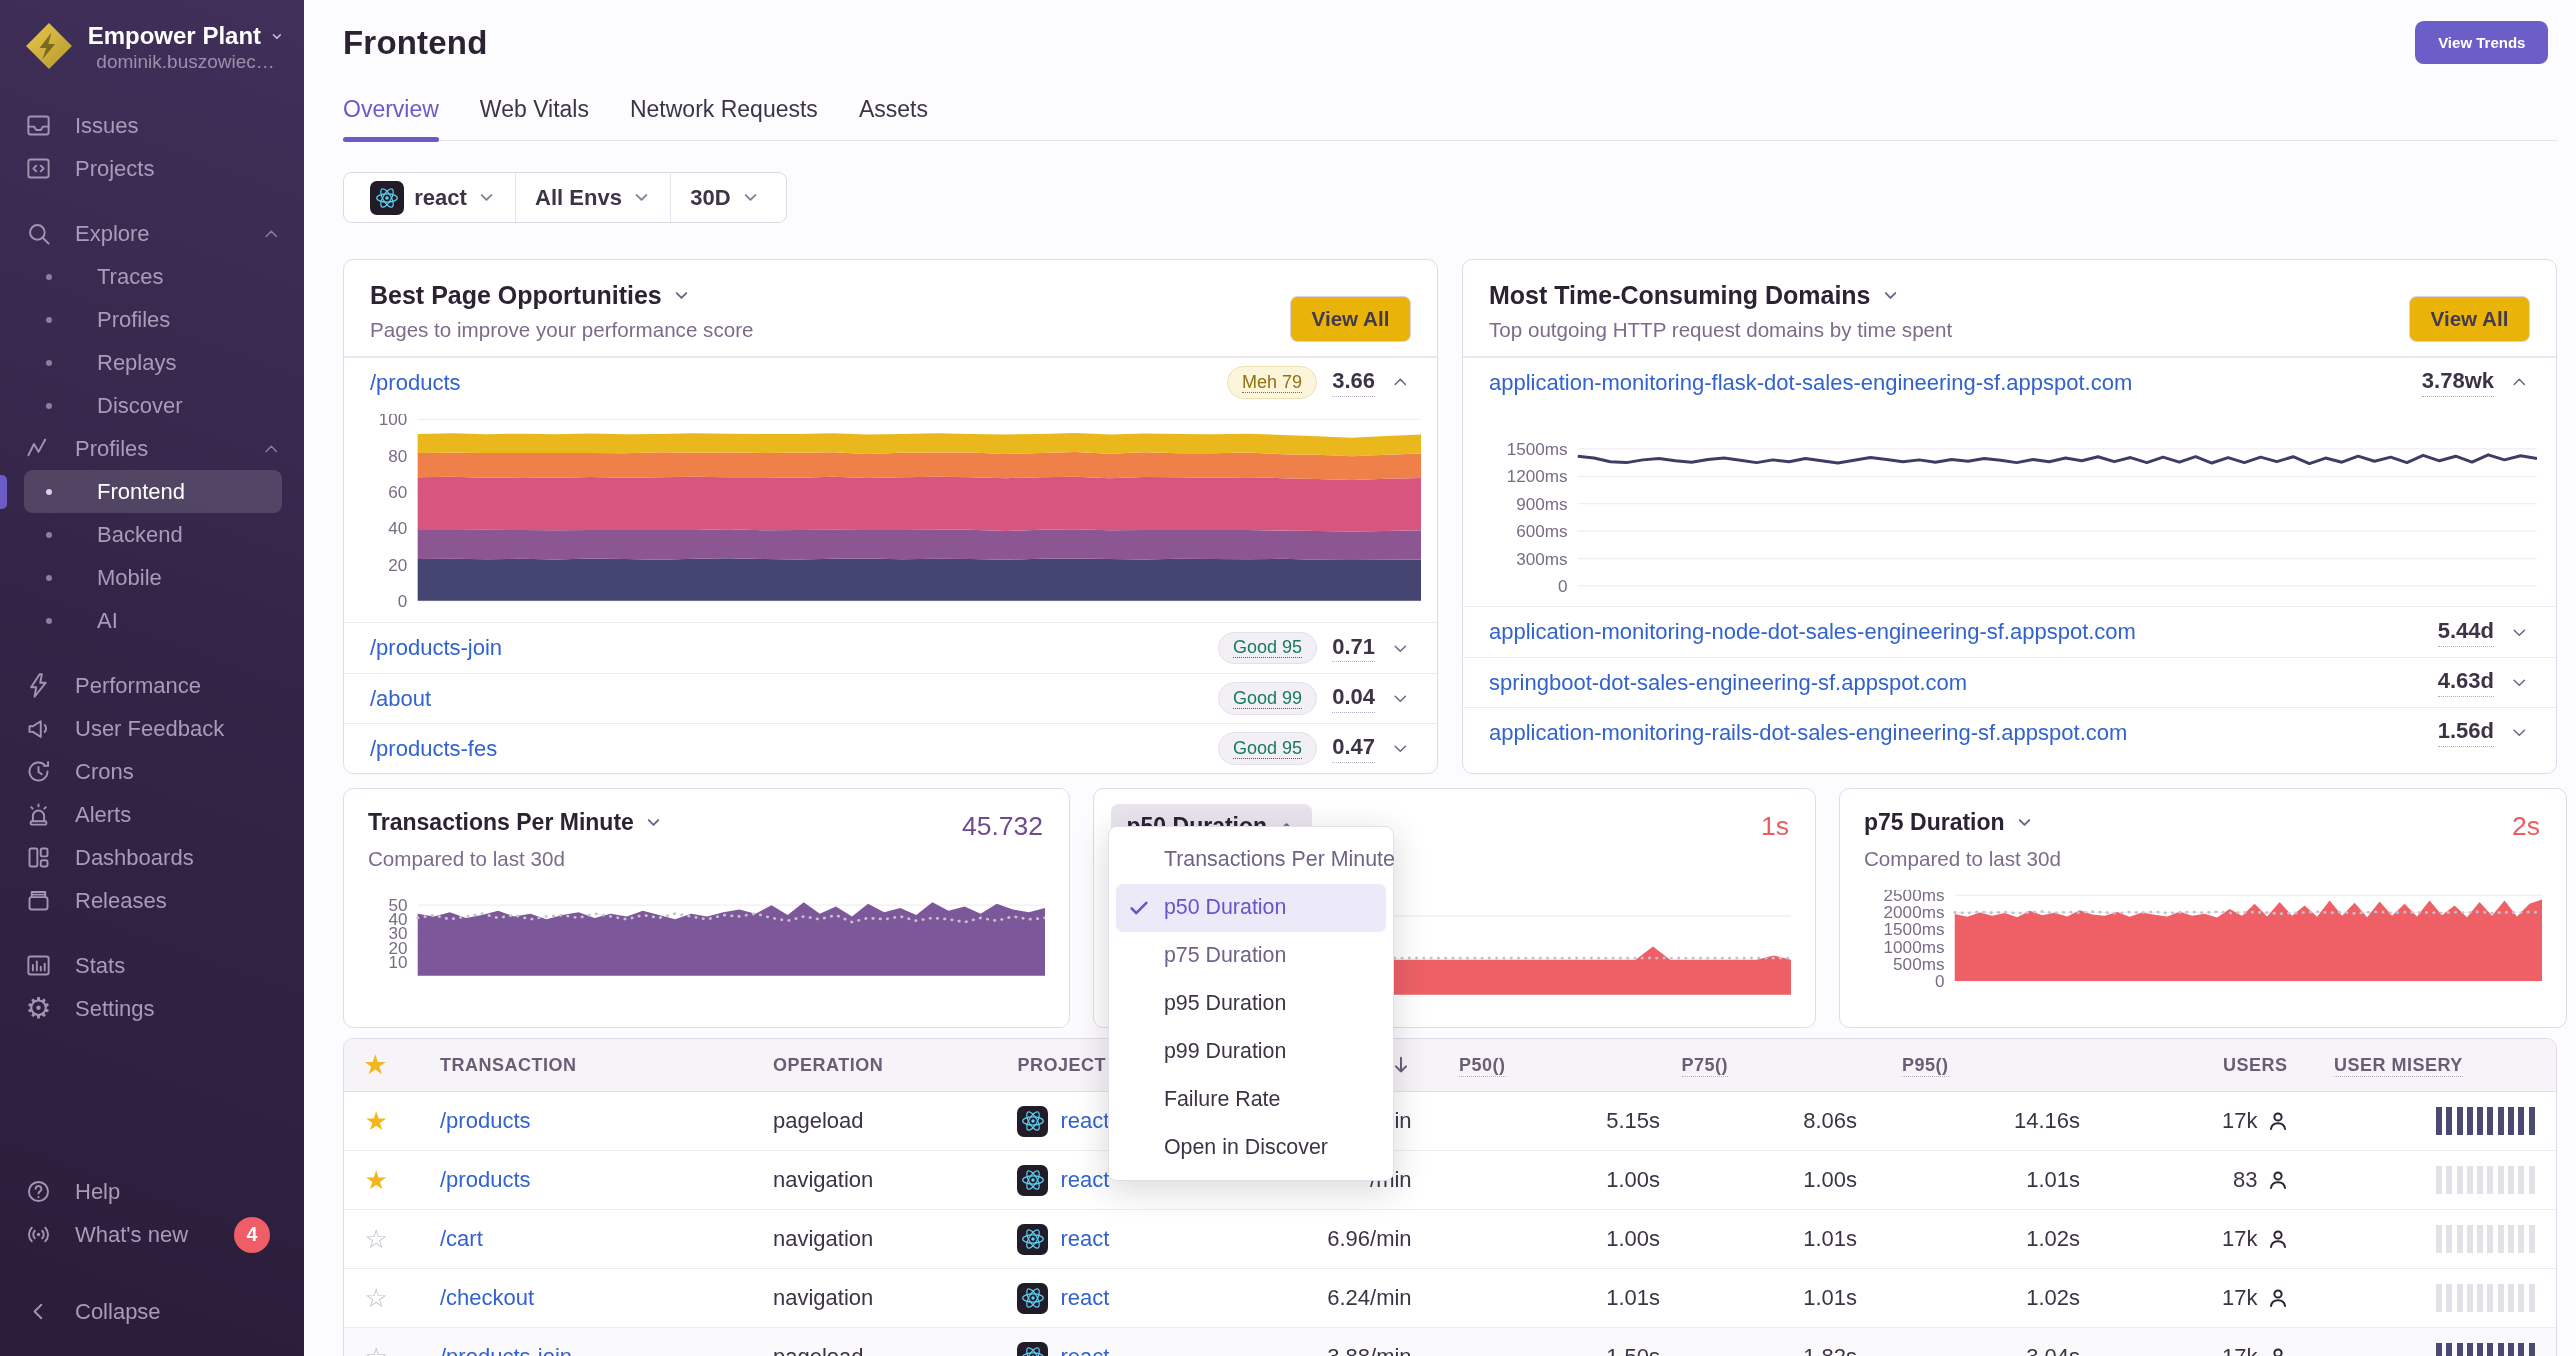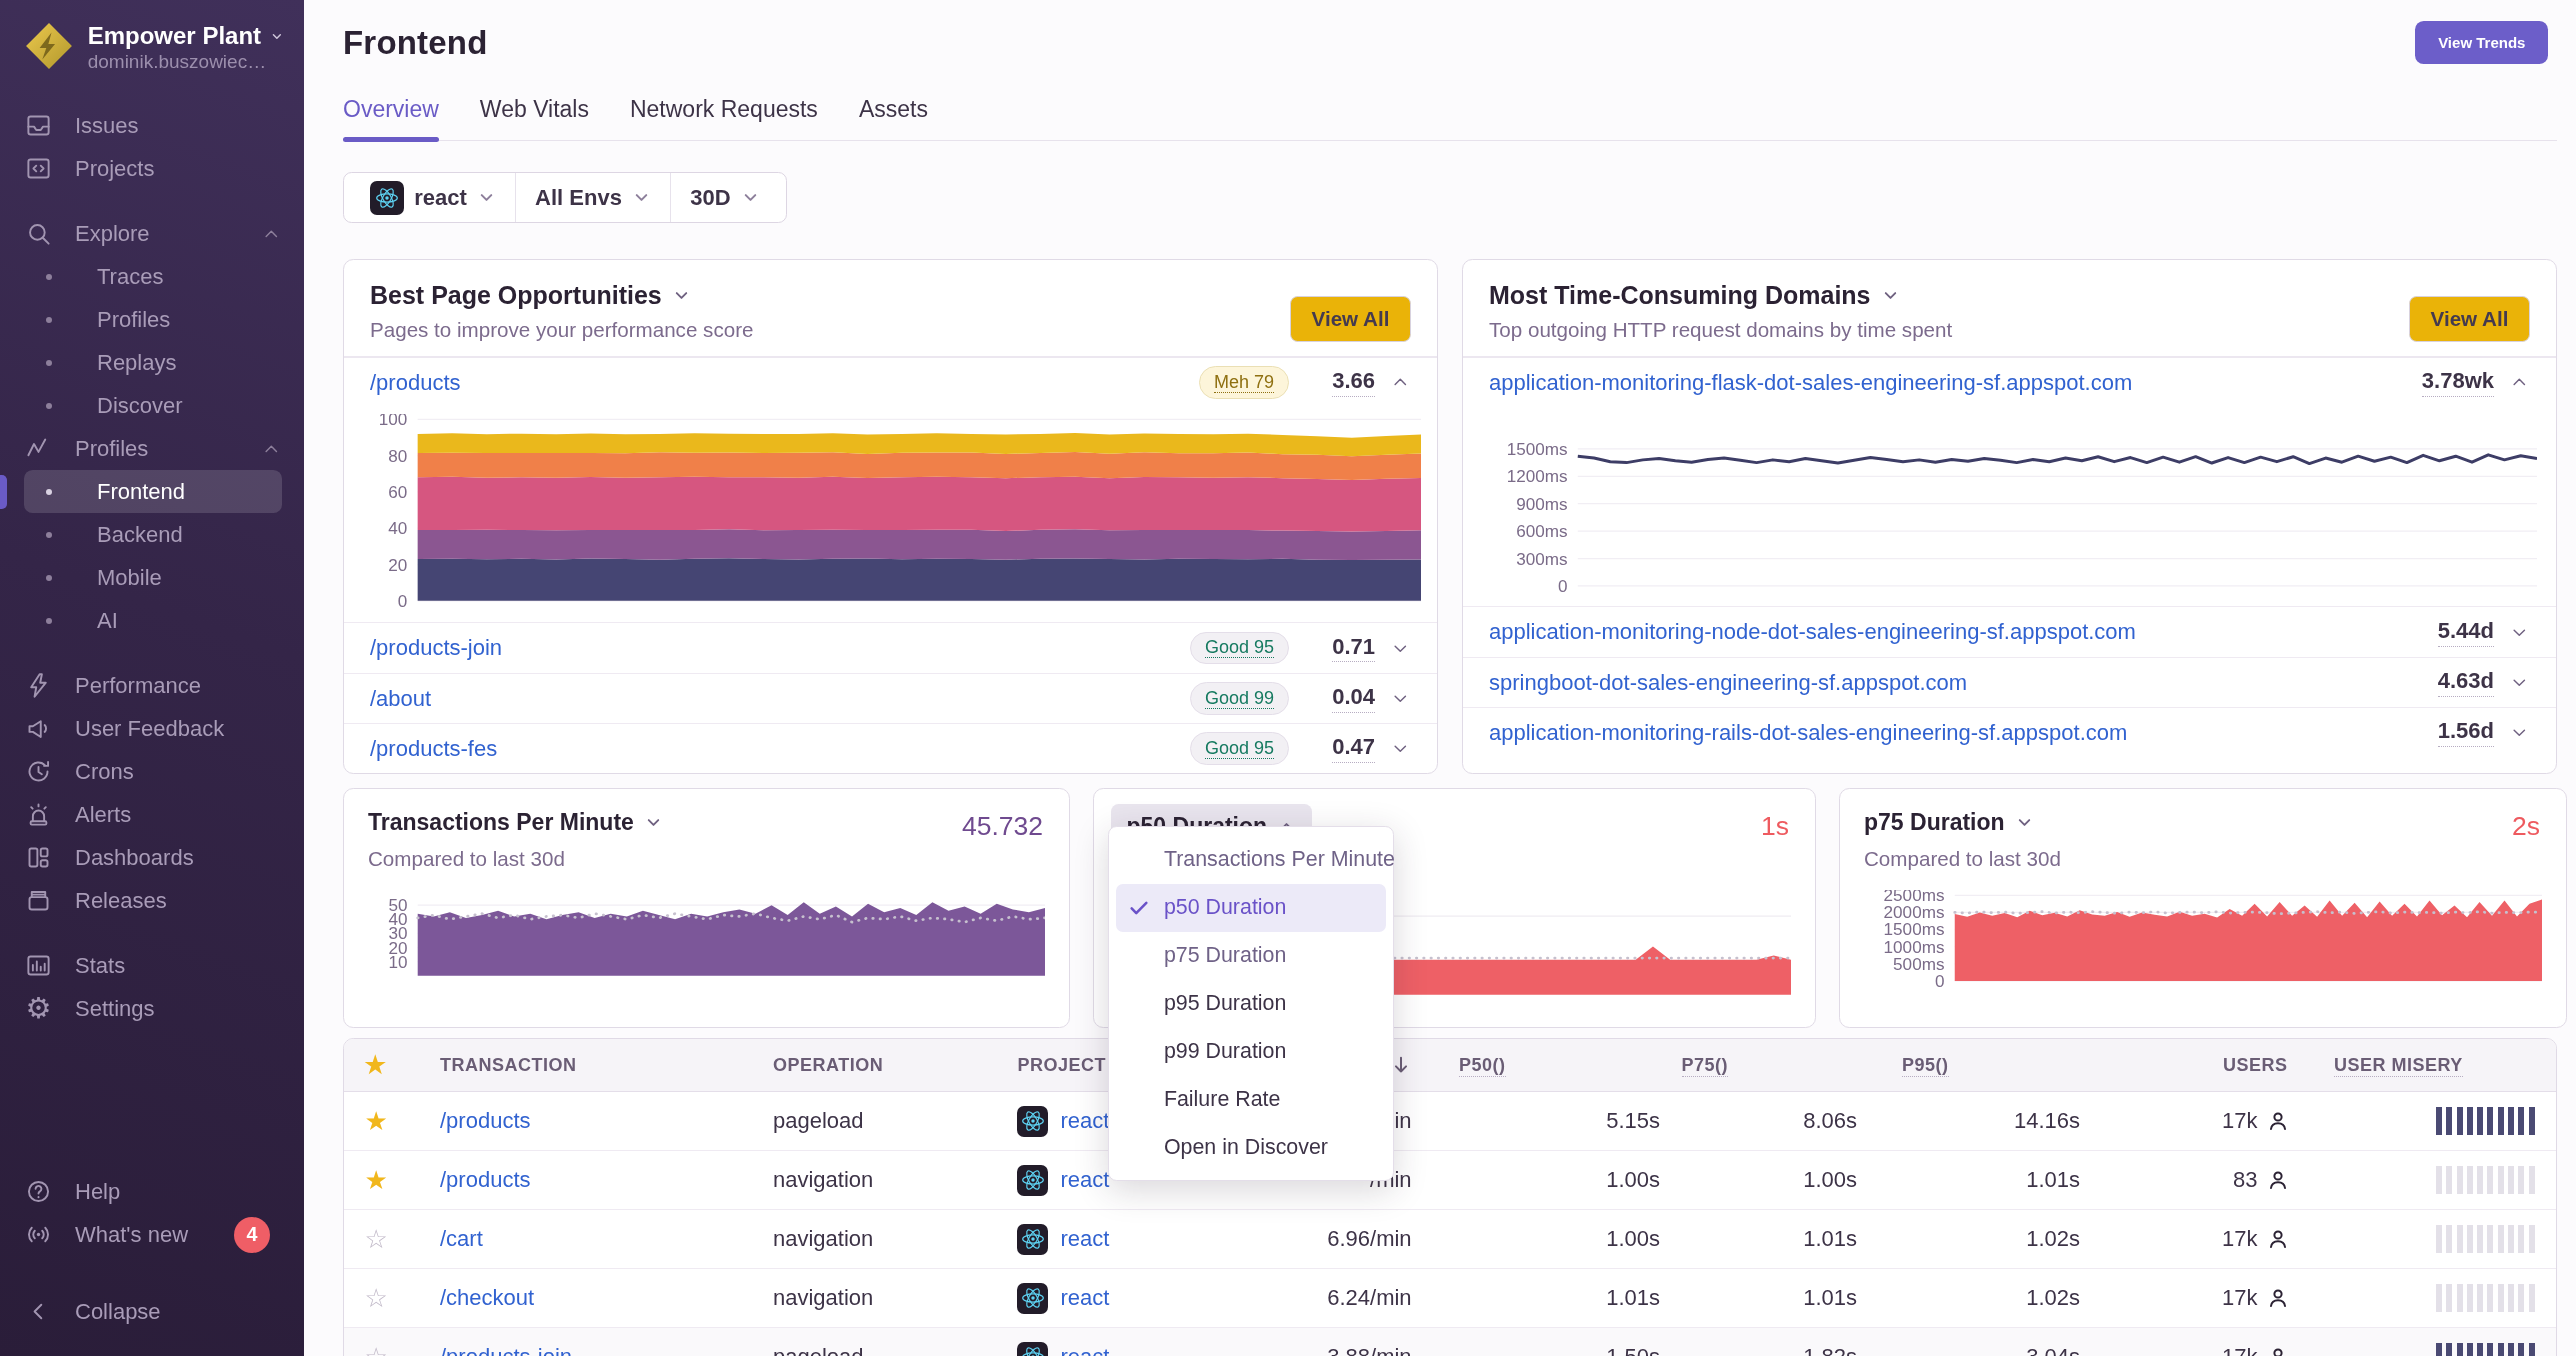--- a/index.html
+++ b/index.html
@@ -1,21 +1,21 @@
 <!DOCTYPE html>
 <html style="font-size:13.7px"><head>
 <meta charset="utf-8">
 <style>
   * { margin:0; padding:0; box-sizing:border-box; }
   html,body { width:2576px; height:1357px; overflow:hidden; }
   body { font-family:"Liberation Sans", sans-serif; background:#fbfafc; color:#2b2233; position:relative; display:flex; }
   a { text-decoration:none; }
 
   
-  .sidebar { width:304px; height:1357px; flex:0 0 304px; background:linear-gradient(200deg,#40305a 0%,#342548 45%,#2a1d39 100%); display:flex; flex-direction:column; padding:20.6px 0 24px 0; position:relative; }
+  .sidebar { width:304px; height:1357px; flex:0 0 304px; background:linear-gradient(200deg,#40305a 0%,#342548 45%,#2a1d39 100%); display:flex; flex-direction:column; padding:20.6px 0 24px 0; position:relative;text-align:center; }
   .org { display:flex; align-items:flex-start; gap:13.7px; padding:0 20.6px 22px 24px; }
   .org-logo { width:50px; height:50px; flex:0 0 50px; }
   .org-texts { line-height:1.2; padding-top:1.7px; min-width:0; }
   .org-name-row { display:flex; align-items:center; gap:8.6px; }
   .org-name { color:#fff; font-size:24px; font-weight:700; white-space:nowrap; }
   .org-user { color:#9c8fad; font-size:19px; white-space:nowrap; overflow:hidden; }
   .nav { flex:1 1 auto; display:flex; flex-direction:column; padding:8.6px 0 0 0; }
   .nav-item { display:flex; align-items:center; height:43px; margin:0 22px 0 24px; color:#a99cb8; font-size:22px; position:relative; border-radius:8.6px; cursor:pointer; }
   .nav-item .nav-icon { width:29px; height:29px; margin-right:22px; display:flex; align-items:center; justify-content:center; color:#a295b1; }
   .nav-icon svg { width:27px; height:27px; }
@@ -67,21 +67,21 @@
   .view-all { border:1.7px solid #d8d2de; background:#eab308; border-radius:7.7px; font-size:20.6px; font-weight:700; color:#443a4f; padding:10.3px 20.6px; cursor:pointer; font-family:inherit; }
   .panel-divider { height:1.7px; background:#ece7f0; }
   .prow { display:flex; align-items:center; height:50px; padding:0 26px; }
   .prow + .prow { border-top:1.7px solid #efeaf2; }
   .prow-link { color:#3162d0; font-size:22px; cursor:pointer; }
   .prow-right { margin-left:auto; display:flex; align-items:center; gap:15.4px; }
   .badge { border-radius:856px; font-size:18px; padding:4.3px 13.7px 5.1px 13.7px; }
   .badge-inner { border-bottom:1.7px dotted currentColor; }
   .badge.meh { background:#fdf5da; border:1.3px solid #eadfb4; color:#8f7011; }
   .badge.good { background:#f2f0f4; border:1.3px solid #e4dee9; color:#167a60; }
-  .prow-value { font-size:22px; font-weight:700; color:#3d3347; border-bottom:1.7px dotted #b7adc2; padding-bottom:1.7px;margin-left:28px; }
+  .prow-value { font-size:22px; font-weight:700; color:#3d3347; border-bottom:1.7px dotted #b7adc2; padding-bottom:1.7px; }
   .prow-chevron { display:flex; color:#6f6180; cursor:pointer; }
   .prow-chevron svg { width:20.6px; height:20.6px; }
   .chart-wrap { padding:6.9px 24px 8.6px 24px; }
   .chart-wrap svg { display:block; }
 
   
   .cards { display:flex; gap:23px; margin-top:13.7px; height:240px; }
   .card { flex:1 1 0; background:#fff; border:1.7px solid #e0dae6; border-radius:10.3px; padding:20.6px 24px; position:relative; }
   .card-title-row { display:flex; align-items:center; gap:10.3px; }
   .card-title { font-size:23px; font-weight:700; color:#2b2233; }

